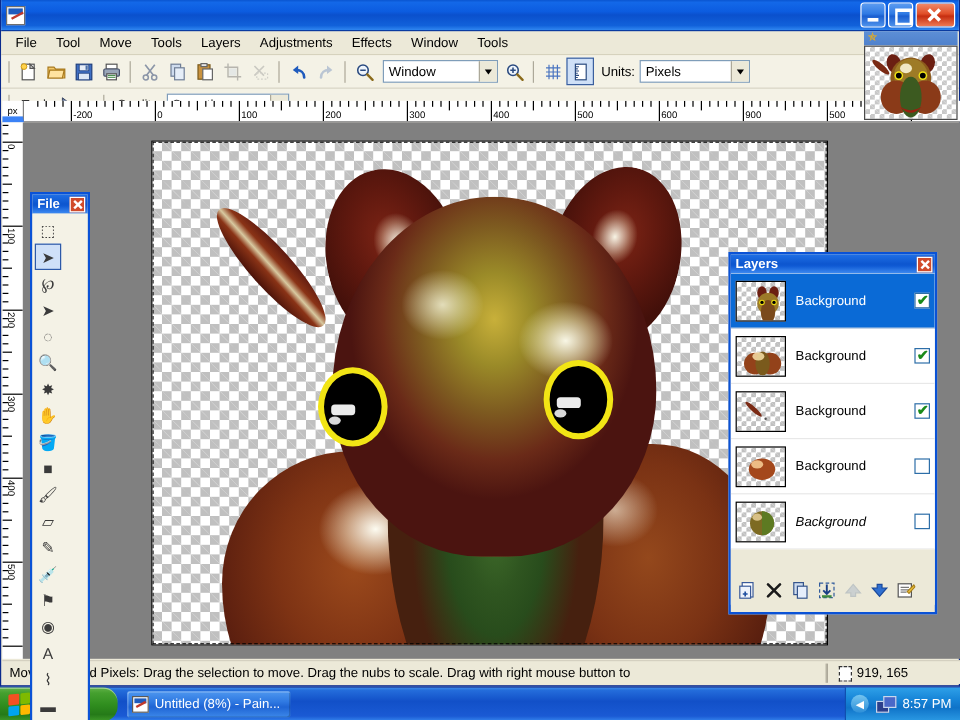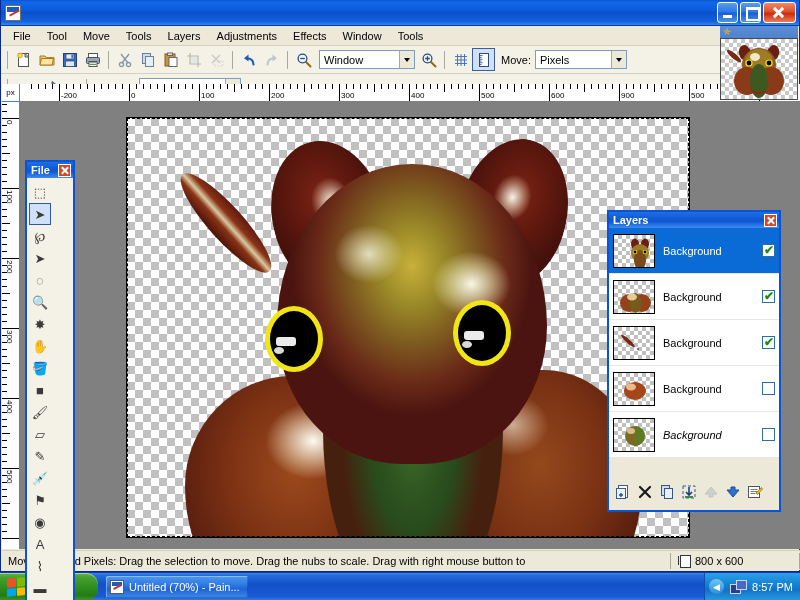--- a/index.html
+++ b/index.html
@@ -98,21 +98,21 @@
     background: #ece9d8; border-left: 1px solid #aca899;
   }
   .combo .carr i {
     display:block; width:0;height:0;border-left:3px solid transparent;
     border-right:3px solid transparent;border-top:4px solid #000;
   }
 
   
   #ruler-corner {
     position: absolute; left: 1px; top: 84px; width: 18px; height: 18px;
-    background: #fff; border-right: 1px solid #808080; border-bottom: 1px solid #3b82f6;
+    background: #fff; border-right: 1px solid #808080; border-bottom: 5px solid #3b82f6;
     font-size: 8px; color: #000; text-align: center; line-height: 18px;
   }
   #ruler-h {
     position: absolute; left: 19px; top: 84px; width: 780px; height: 18px;
     background: #fff; border-bottom: 1px solid #808080; overflow: hidden;
   }
   #ruler-v {
     position: absolute; left: 1px; top: 102px; width: 18px; height: 447px;
     background: #fff; border-right: 1px solid #808080; overflow: hidden;
   }
@@ -532,21 +532,21 @@
         </svg>
     </div>
     <div class="tbtn pressed">
       <svg width="16" height="16" viewBox="0 0 16 16">
           <rect x="3.5" y="1.5" width="9" height="13" fill="#fff" stroke="#2b4b80"></rect>
           <g stroke="#2b4b80" stroke-width=".9">
             <path d="M3.5 3.6h3M3.5 5.4h2M3.5 7.2h3M3.5 9h2M3.5 10.8h3M3.5 12.6h2"></path>
           </g>
         </svg>
     </div>
-    <span class="tb-label">Move:</span>
+    <span class="tb-label">Units:</span>
     <div class="combo" style="width:92px;">
       <span class="cval">Pixels</span>
       <span class="carr">
           <i></i>
         </span>
     </div>
   </div>
 
   <div class="toolbar" id="tool-toolbar">
     <div class="tb-sep"></div>
@@ -979,42 +979,42 @@
         <ellipse cx="34" cy="18" rx="5" ry="4" fill="#fffbe0" opacity=".85"></ellipse>
       </svg>
     </div>
   </div>
 
   <div id="statusbar">
     <div class="sb-cell" style="flex:1;overflow:hidden;white-space:nowrap;">
       <span>Move Selected Pixels: Drag the selection to move. Drag the nubs to scale. Drag with right mouse button to</span>
     </div>
     <div class="sb-sep"></div>
-    <div class="sb-cell" style="width:128px;">
-      <span class="sb-icon size"></span>
-      <span>800 x 600</span>
-    </div>
     <div class="sb-sep"></div>
+    <div class="sb-cell" style="width:110px;">
+      <span class="sb-icon pos"></span>
+      <span>919, 165</span>
+    </div>
   </div>
 </div>
 
 <div id="taskbar">
   <div id="start-button">
     <span id="start-flag">
       <span style="background:#f25022"></span>
         <span style="background:#7fba00"></span>
       <span style="background:#00a4ef"></span>
         <span style="background:#ffb900"></span>
     </span>
     <span id="start-label">start</span>
   </div>
   <div id="task-buttons">
     <div class="task-btn">
       <span class="t-icon"></span>
-      <span>Untitled (70%) - Pain...</span>
+      <span>Untitled (8%) - Pain...</span>
     </div>
   </div>
   <div id="tray">
     <span id="tray-chevron">◀</span>
     <span id="tray-net"></span>
     <span id="tray-clock">8:57 PM</span>
   </div>
 </div>
 
 </body></html>

